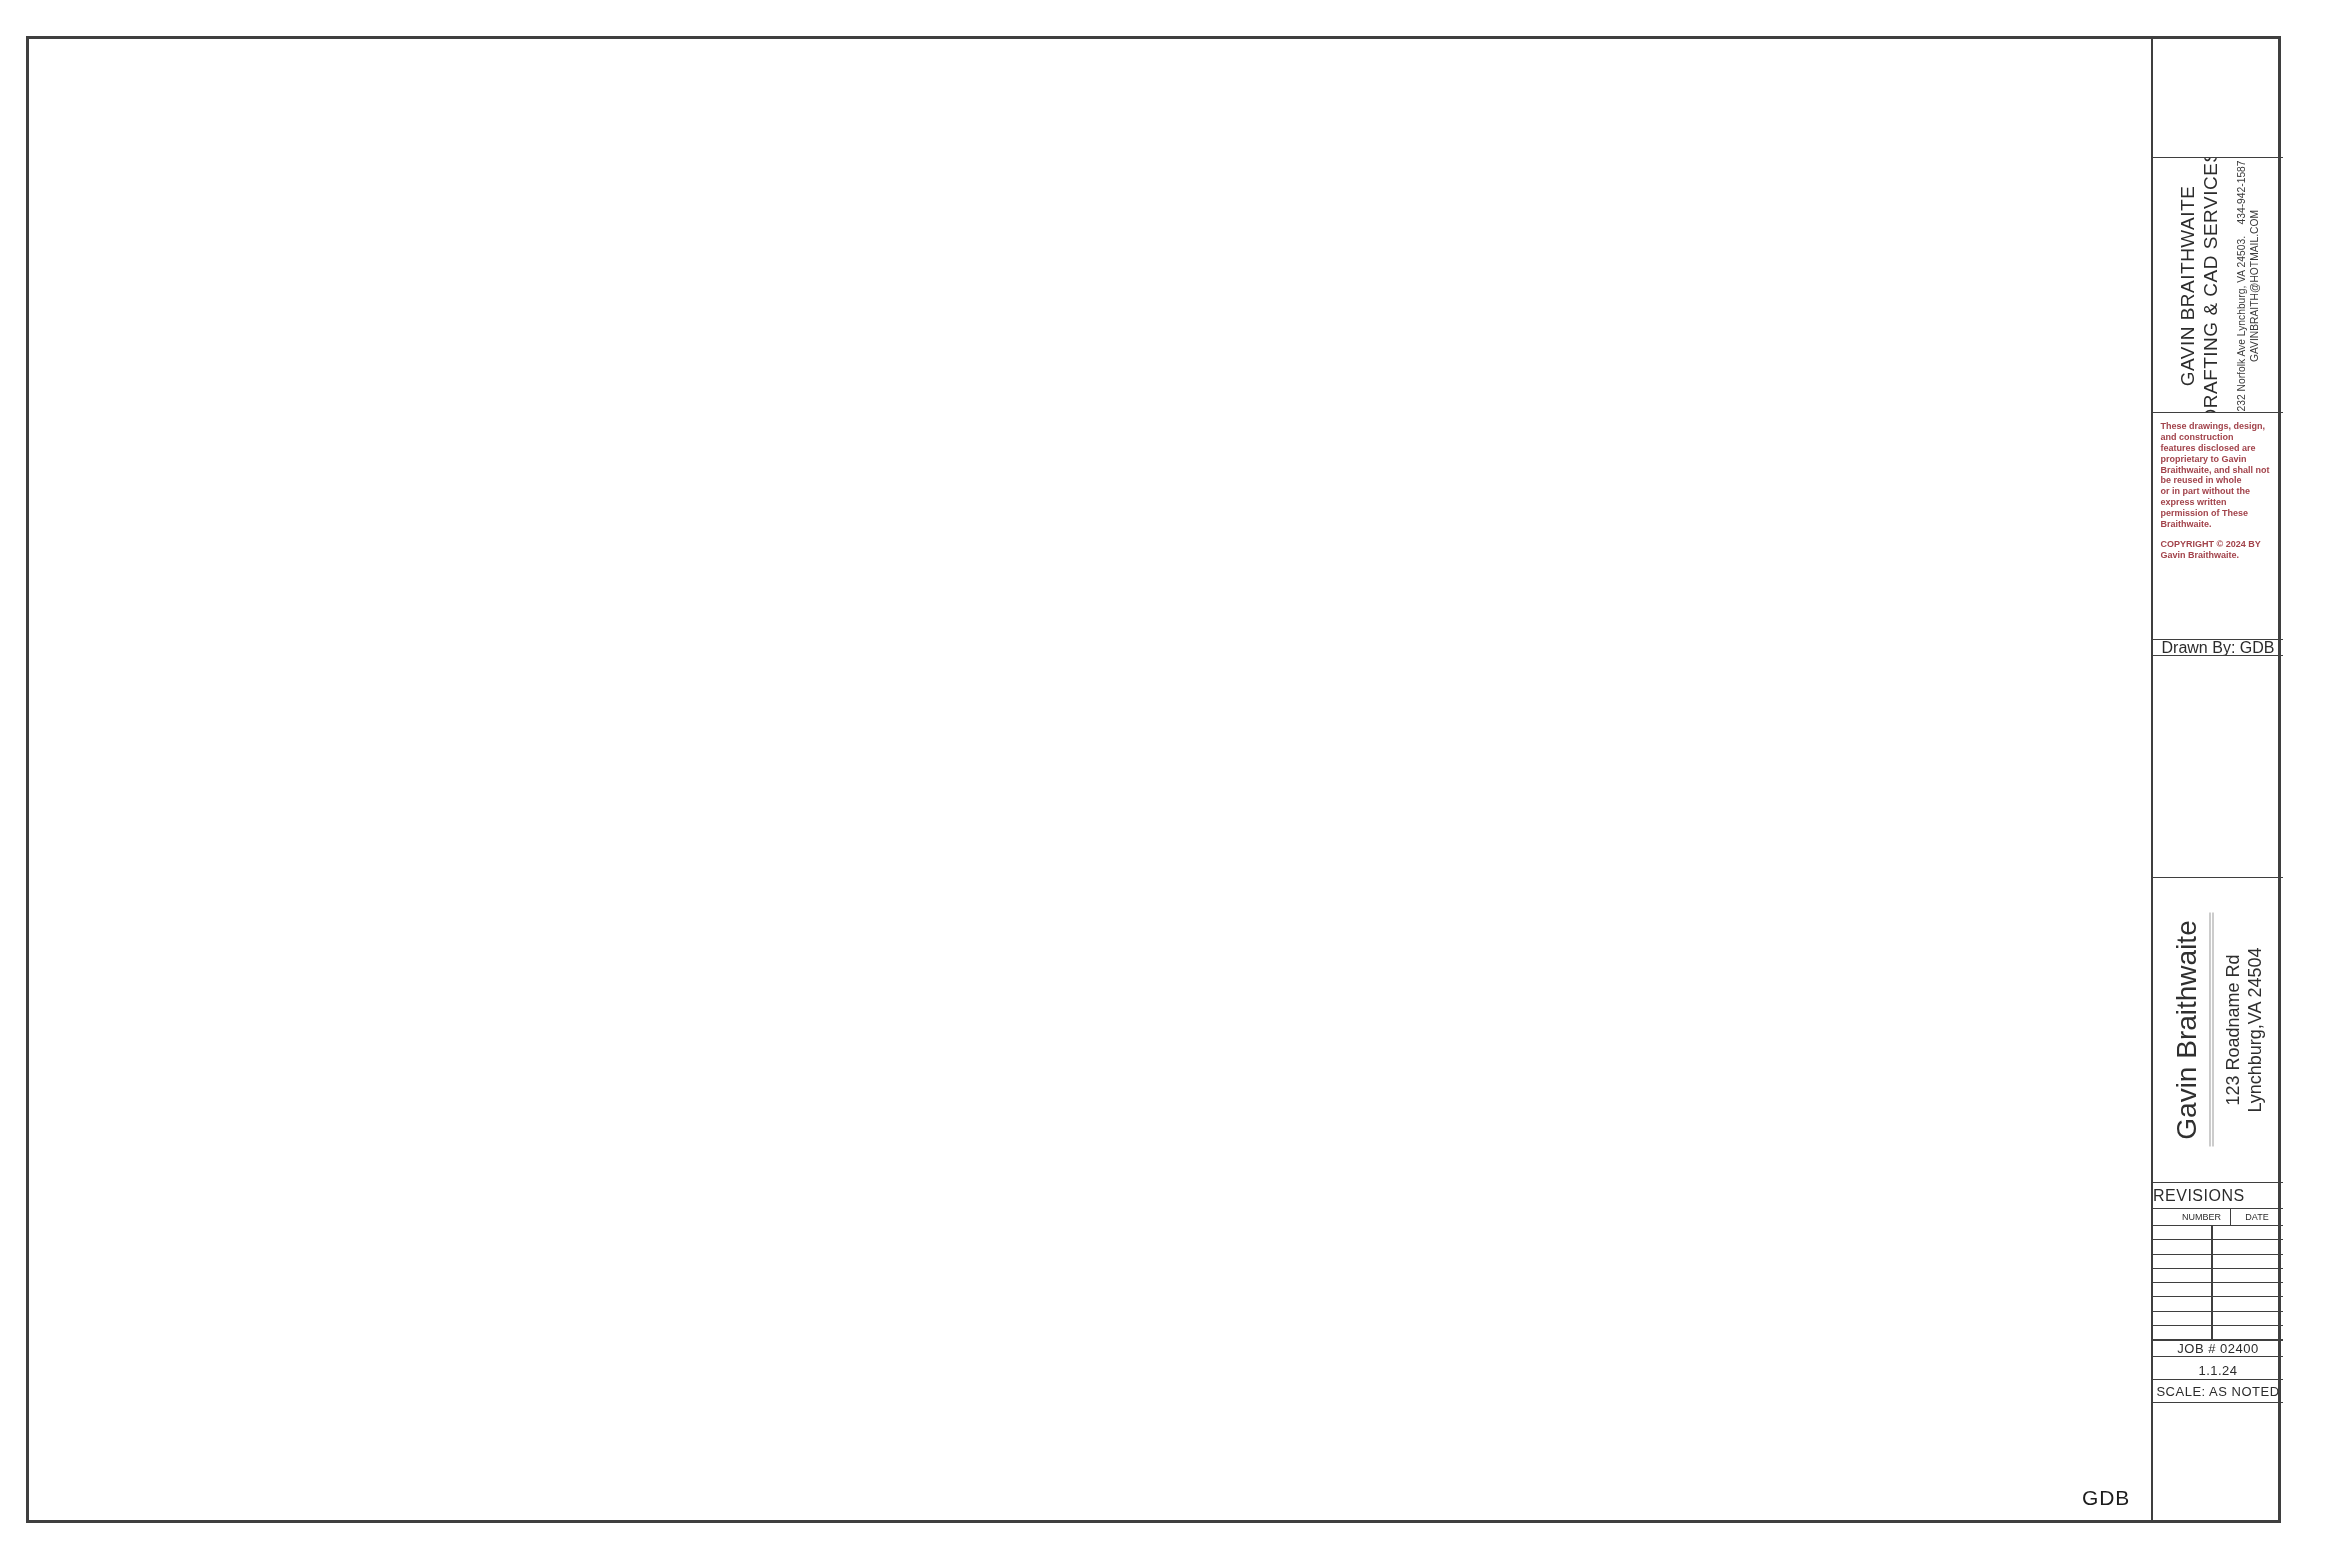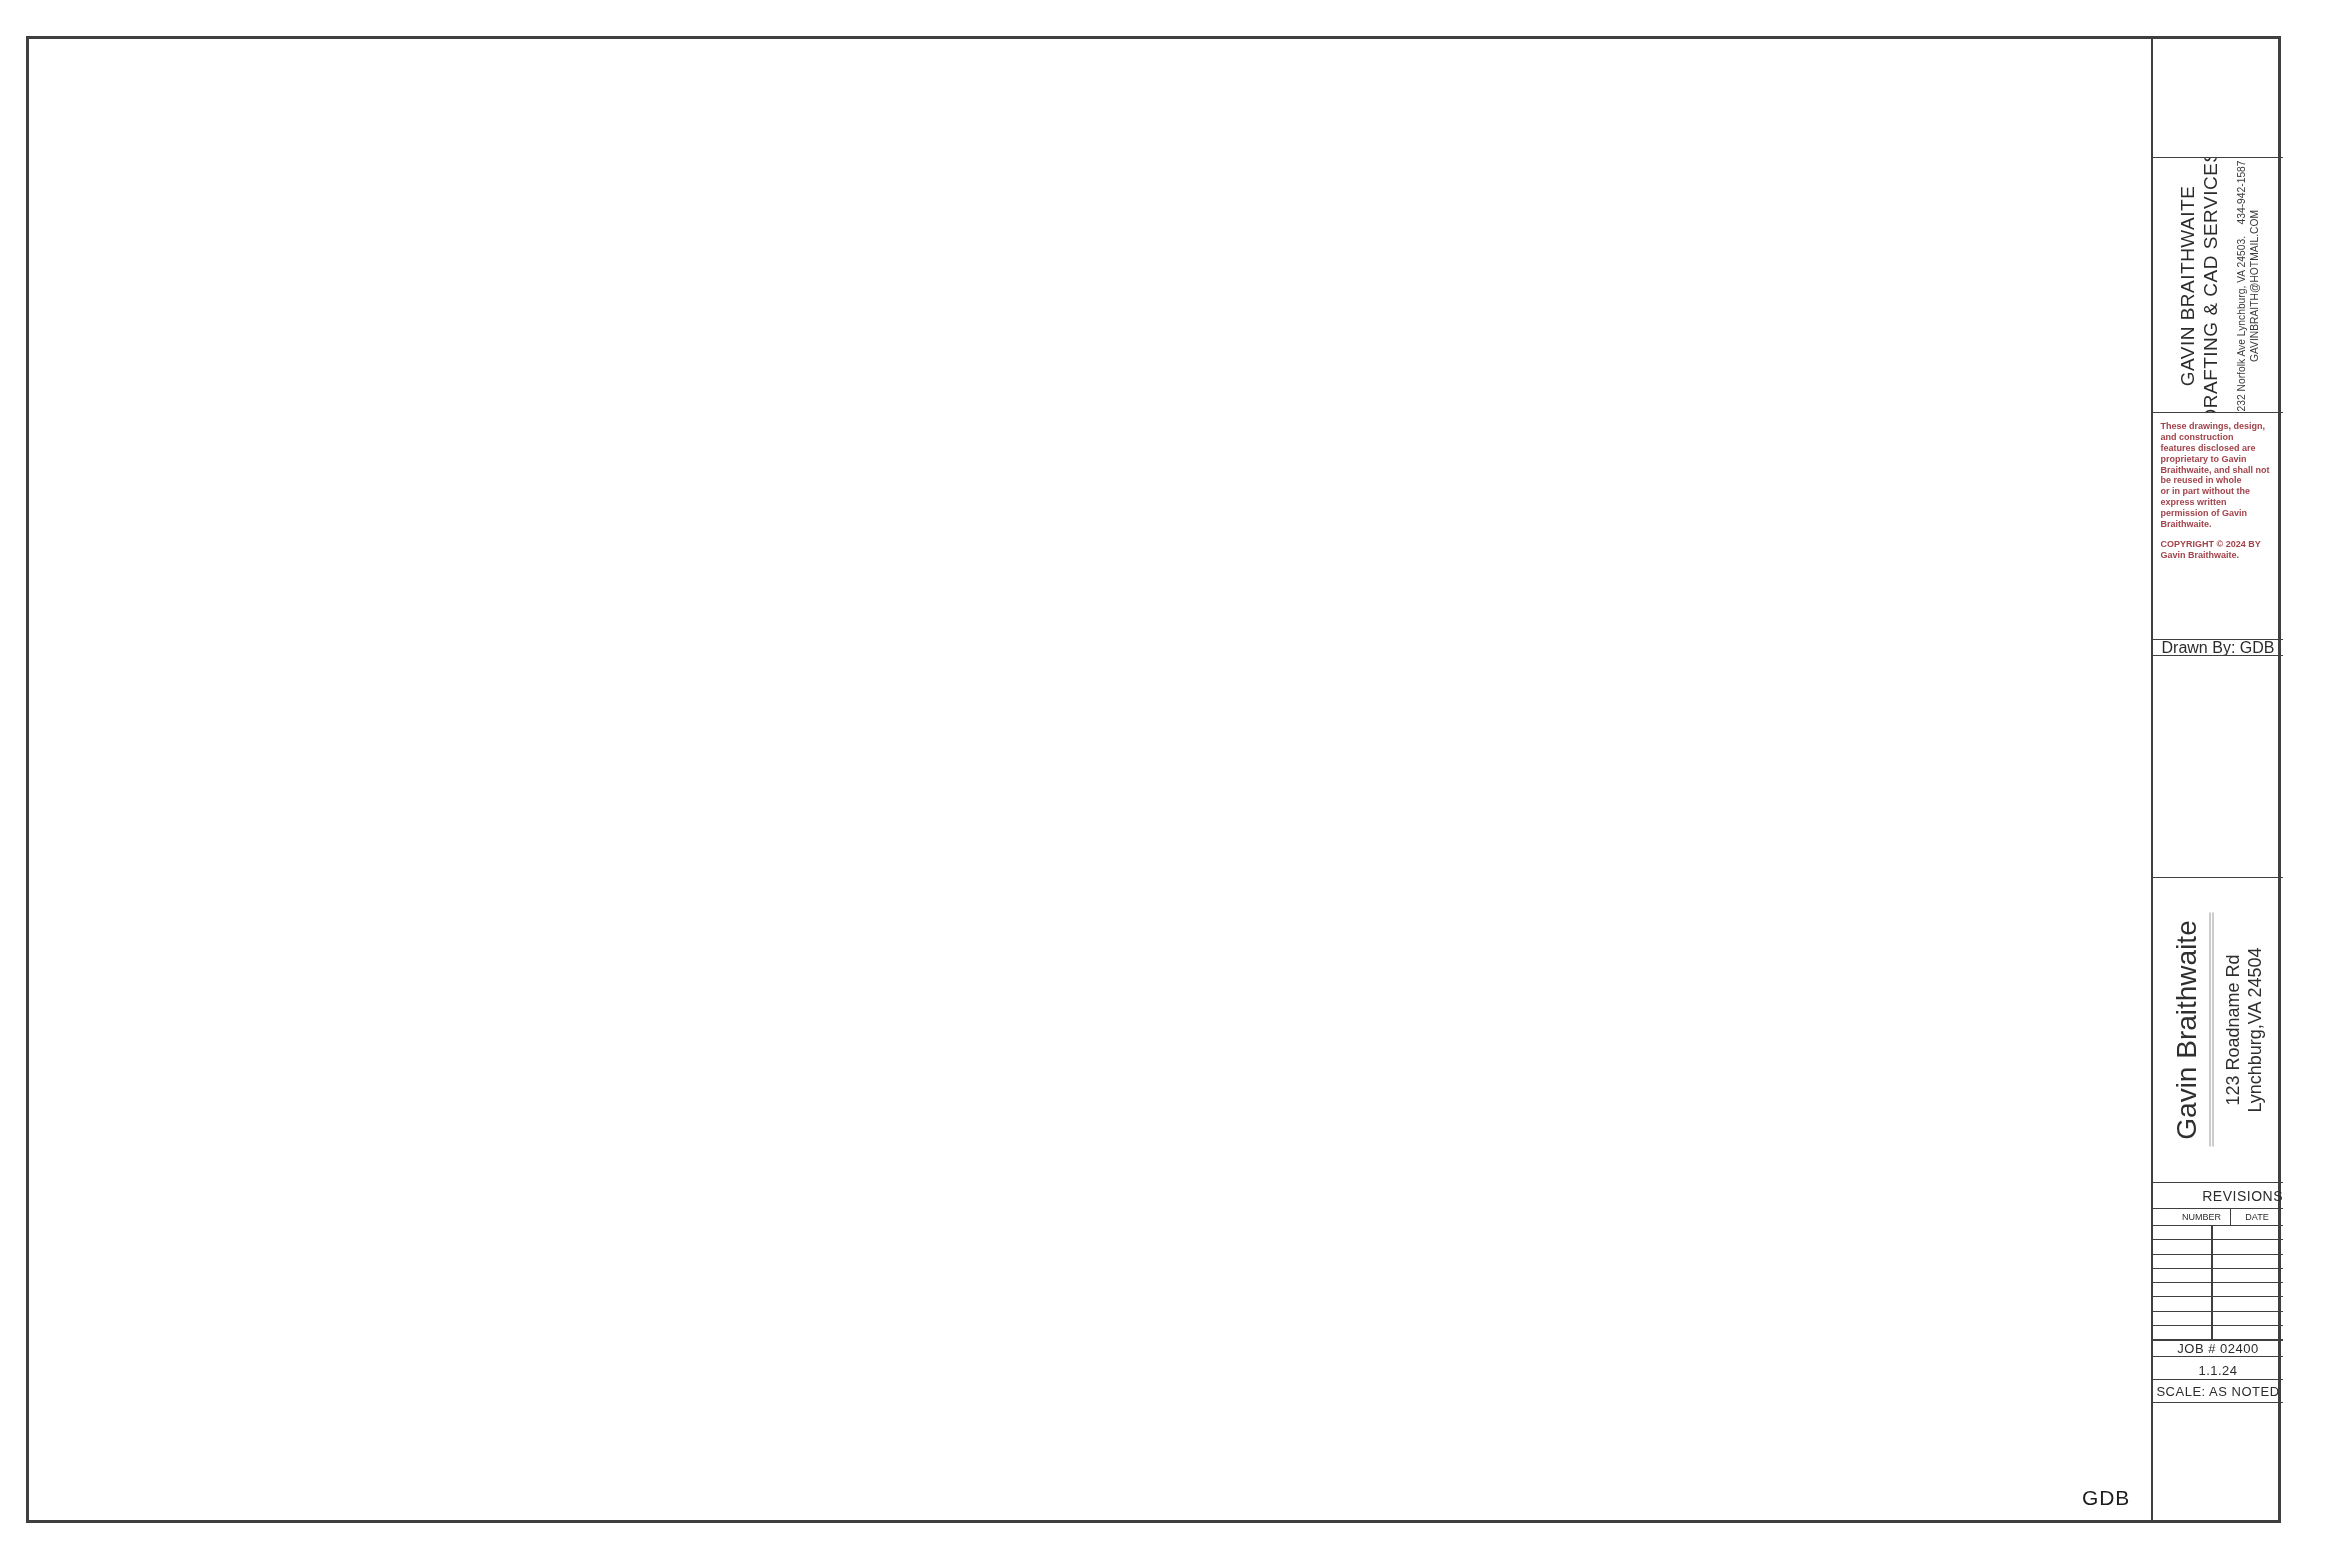--- a/index.html
+++ b/index.html
@@ -11,21 +11,21 @@
   .rot{transform:rotate(-90deg);transform-origin:center center;position:absolute;display:flex;flex-direction:column;align-items:center;justify-content:center;text-align:center;}
   .company-big{font-size:19px;line-height:23.4px;color:#2c2c2c;letter-spacing:0.5px;white-space:nowrap;}
   .company-small{font-size:10.3px;color:#3a3a3a;margin-top:13px;white-space:nowrap;}
   .company-small2{font-size:10.3px;color:#3a3a3a;margin-top:2.8px;white-space:nowrap;}
   .legal{font-size:9px;line-height:10.8px;color:#a2434b;font-weight:bold;padding:8.4px 5.6px 0 7.5px;text-align:left;}
   .legal .cpy{margin-top:9.4px;}
   .drawnby{font-size:16px;color:#2c2c2c;display:flex;align-items:center;justify-content:center;}
   .client-name{font-size:28px;color:#2f2f2f;white-space:nowrap;}
   .rule2{width:234px;border-top:0.9px solid #9a9a9a;border-bottom:0.9px solid #9a9a9a;height:2.8px;margin:6.6px 0 7.5px 0;}
   .client-addr{font-size:18px;line-height:22.5px;color:#2f2f2f;white-space:nowrap;}
-  .rev-title{font-size:14px;color:#2c2c2c;display:flex;align-items:center;justify-content:flex-end;letter-spacing:0.5px;}
+  .rev-title{font-size:16px;color:#2c2c2c;display:flex;align-items:center;justify-content:flex-start;letter-spacing:0.5px;}
   .rev-head{font-size:9px;color:#2c2c2c;display:flex;}
   .rev-head .cell-num{width:58px;display:flex;align-items:center;justify-content:center;border-right:1.9px solid #3f3f3f;box-sizing:border-box;margin-left:20px;}
   .rev-head .cell-date{flex:1;display:flex;align-items:center;justify-content:center;}
   .rev-rows{display:flex;flex-direction:column;}
   .rev-row{flex:1;border-bottom:1.9px solid #3f3f3f;box-sizing:border-box;position:relative;}
   .rev-row:last-child{border-bottom:none;}
   .rev-vline{position:absolute;left:58px;top:0;bottom:0;width:1.9px;background:#3f3f3f;}
   .smallband{font-size:13px;color:#2c2c2c;display:flex;align-items:center;justify-content:center;letter-spacing:0.5px;}
   .sheetnum{font-size:43px;color:#2c2c2c;display:flex;align-items:flex-start;justify-content:center;padding-top:37px;letter-spacing:0.9px;}
   .gdb{position:absolute;left:2082px;top:1486px;font-size:21px;color:#1d1d1d;letter-spacing:0.9px;}
@@ -340,21 +340,21 @@
       </div>
       <div class="company-small2">GAVINBRAITH@HOTMAIL.COM</div>
     </div>
   </div>
 
   <div class="tbox legal" style="top:377px;height:227px;">
     <div>These drawings, design, and construction</div>
     <div>features disclosed are proprietary to Gavin</div>
     <div>Braithwaite, and shall not be reused in whole</div>
     <div>or in part without the express written</div>
-    <div>permission of Gavin Braithwaite.</div>
+    <div>permission of These Braithwaite.</div>
     <div class="cpy">COPYRIGHT © 2024 BY Gavin Braithwaite.</div>
   </div>
 
   <div class="tbox drawnby" style="top:603px;height:17px;border-top:1.9px solid #3f3f3f;">
     <span>Drawn By: GDB</span>
   </div>
 
   <div class="tbox" style="top:628px;height:214px;"></div>
 
   <div class="tbox" style="top:841px;height:306px;">

